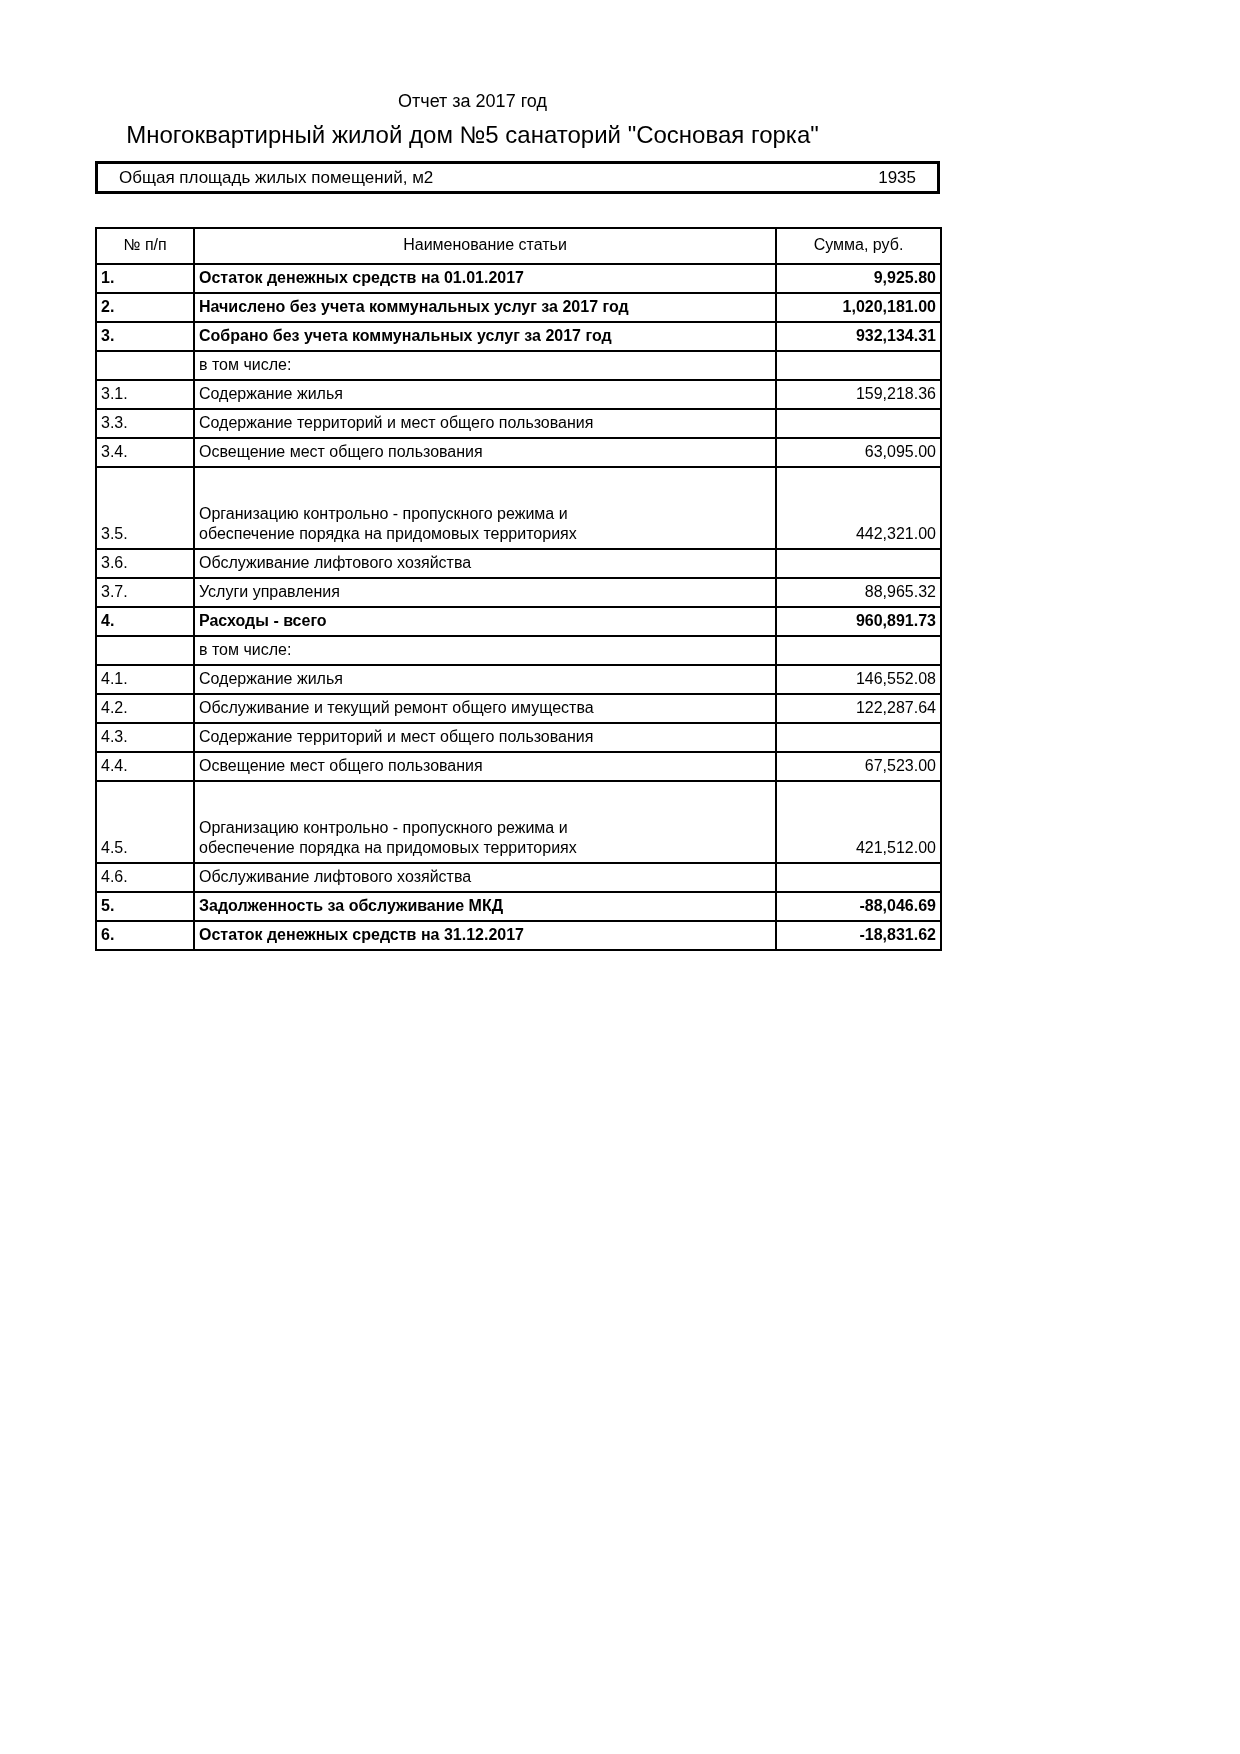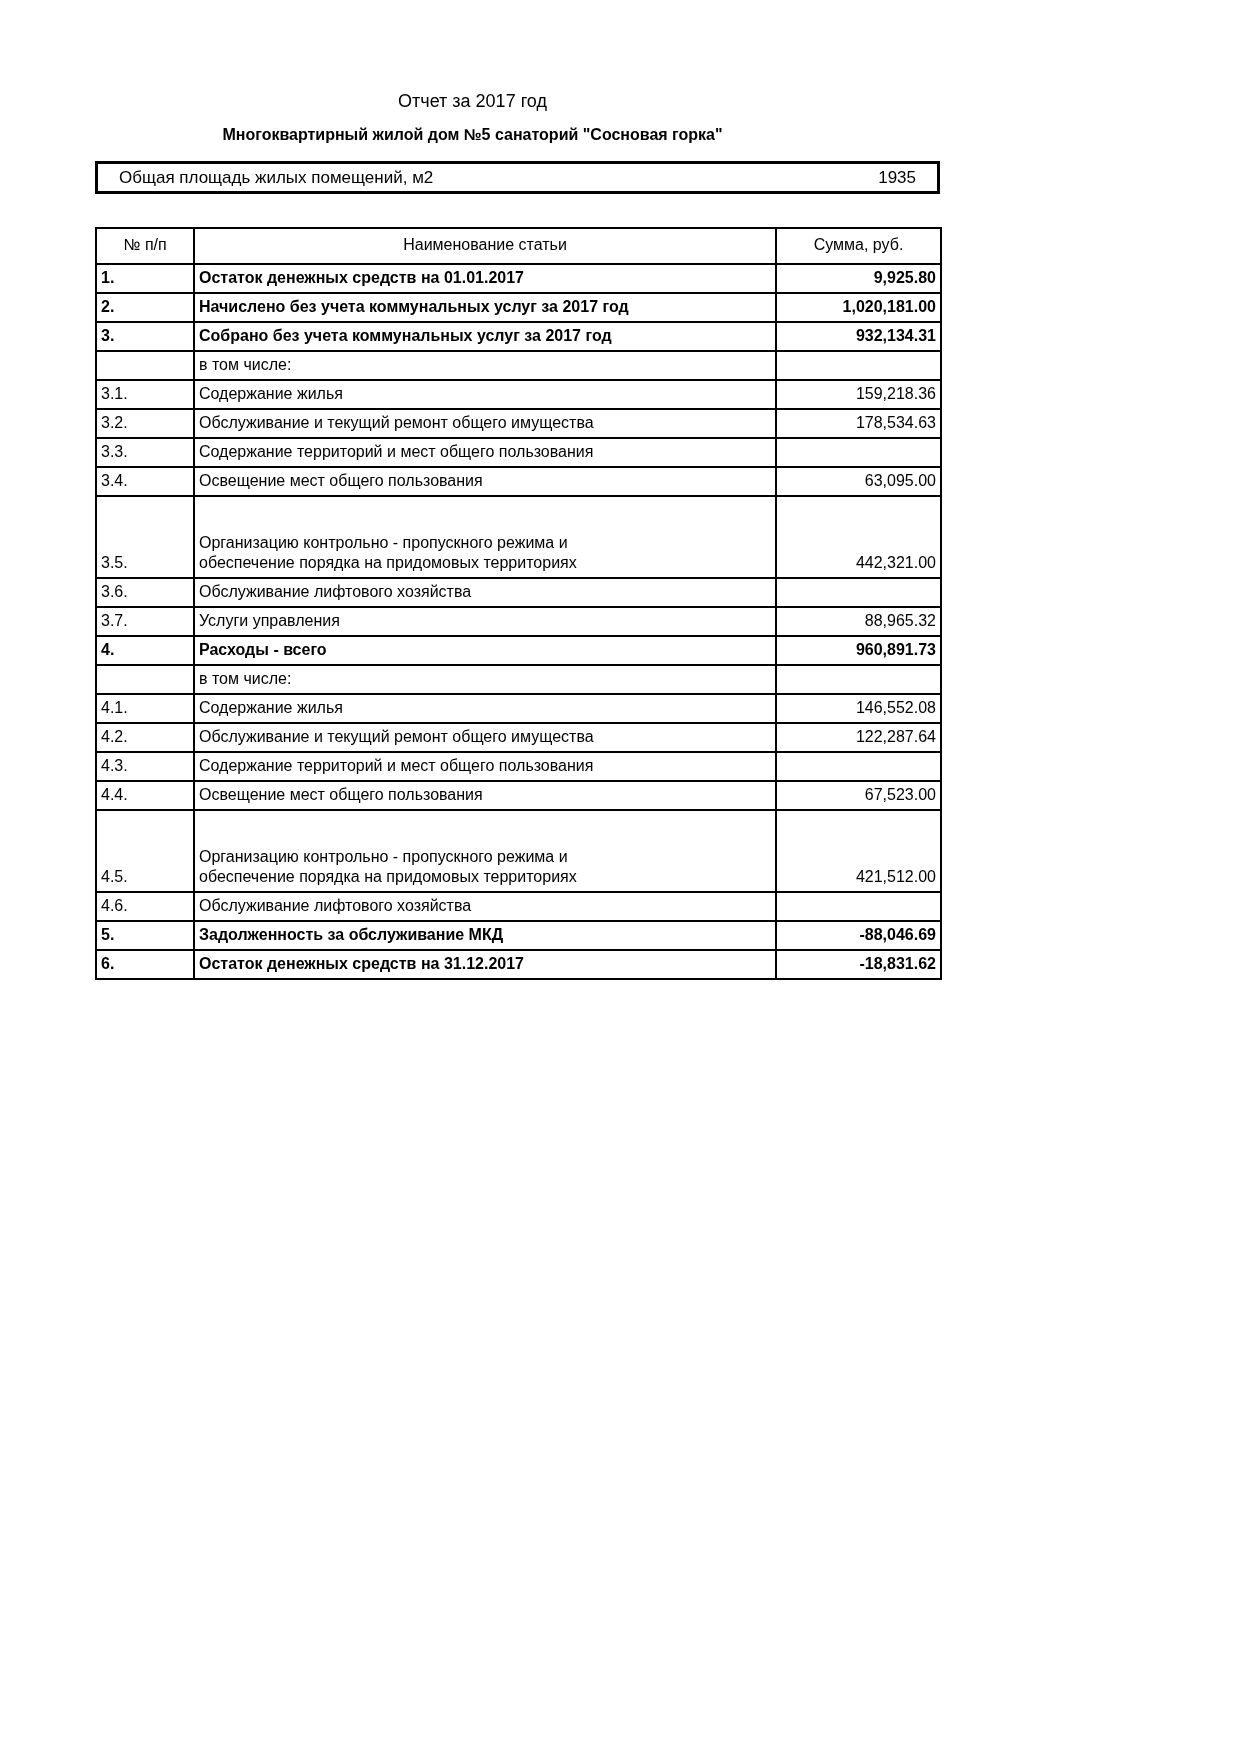--- a/index.html
+++ b/index.html
@@ -24,23 +24,23 @@
     padding-right: 90px; 
   }
   .report-title {
     font-size: 18px;
     line-height: 26px;
     font-weight: normal;
     margin: 0;
     text-align: center;
   }
   .report-subtitle {
-    font-size: 16px;
+    font-size: 24px;
     line-height: 26px;
-    font-weight: bold;
+    font-weight: normal;
     margin: 8px 0 0 0;
   }
   .info-box {
     margin-top: 13px;
     border: 3px solid #000000;
     height: 33px;
     display: flex;
     align-items: center;
     justify-content: space-between;
     font-size: 17px;
@@ -127,25 +127,20 @@
             <td class="num"></td>
             <td class="name">в том числе:</td>
             <td class="value"></td>
           </tr>
           <tr>
             <td class="num">3.1.</td>
             <td class="name">Содержание жилья</td>
             <td class="value">159,218.36</td>
           </tr>
           <tr>
-            <td class="num">3.2.</td>
-            <td class="name">Обслуживание и текущий ремонт общего имущества</td>
-            <td class="value">178,534.63</td>
-          </tr>
-          <tr>
             <td class="num">3.3.</td>
             <td class="name">Содержание территорий и мест общего пользования</td>
             <td class="value"></td>
           </tr>
           <tr>
             <td class="num">3.4.</td>
             <td class="name">Освещение мест общего пользования</td>
             <td class="value">63,095.00</td>
           </tr>
           <tr class="tall">

